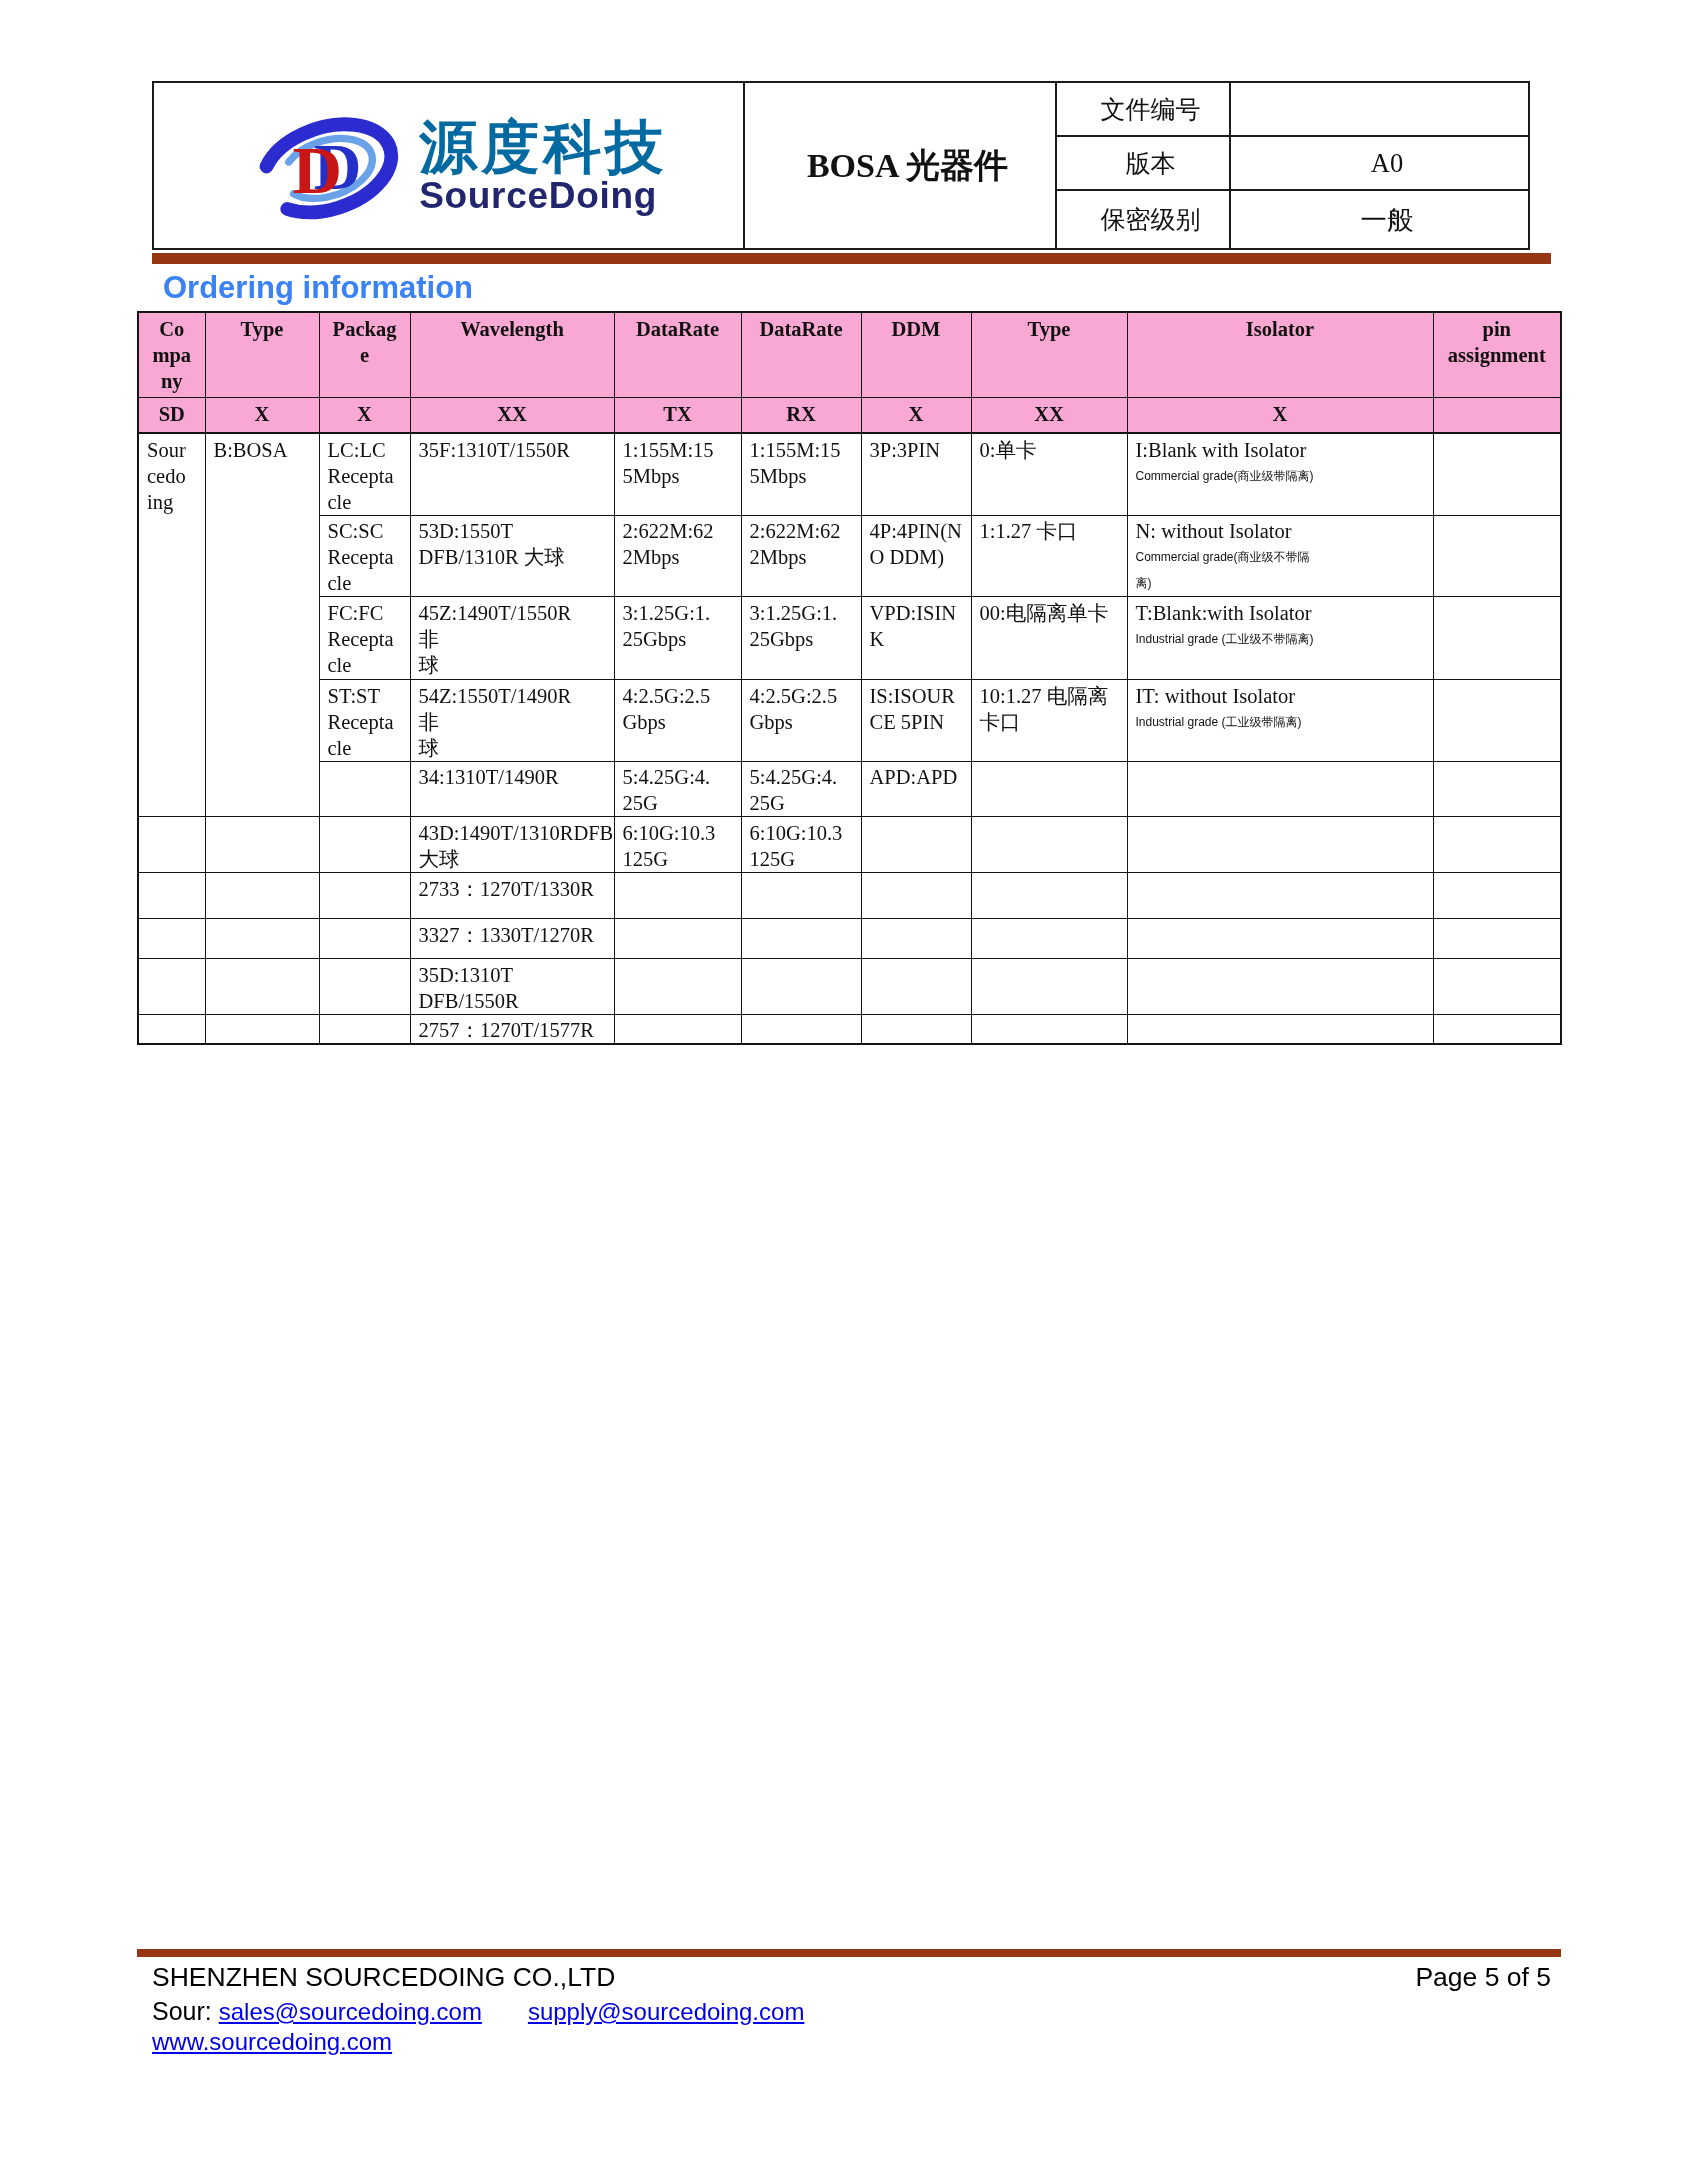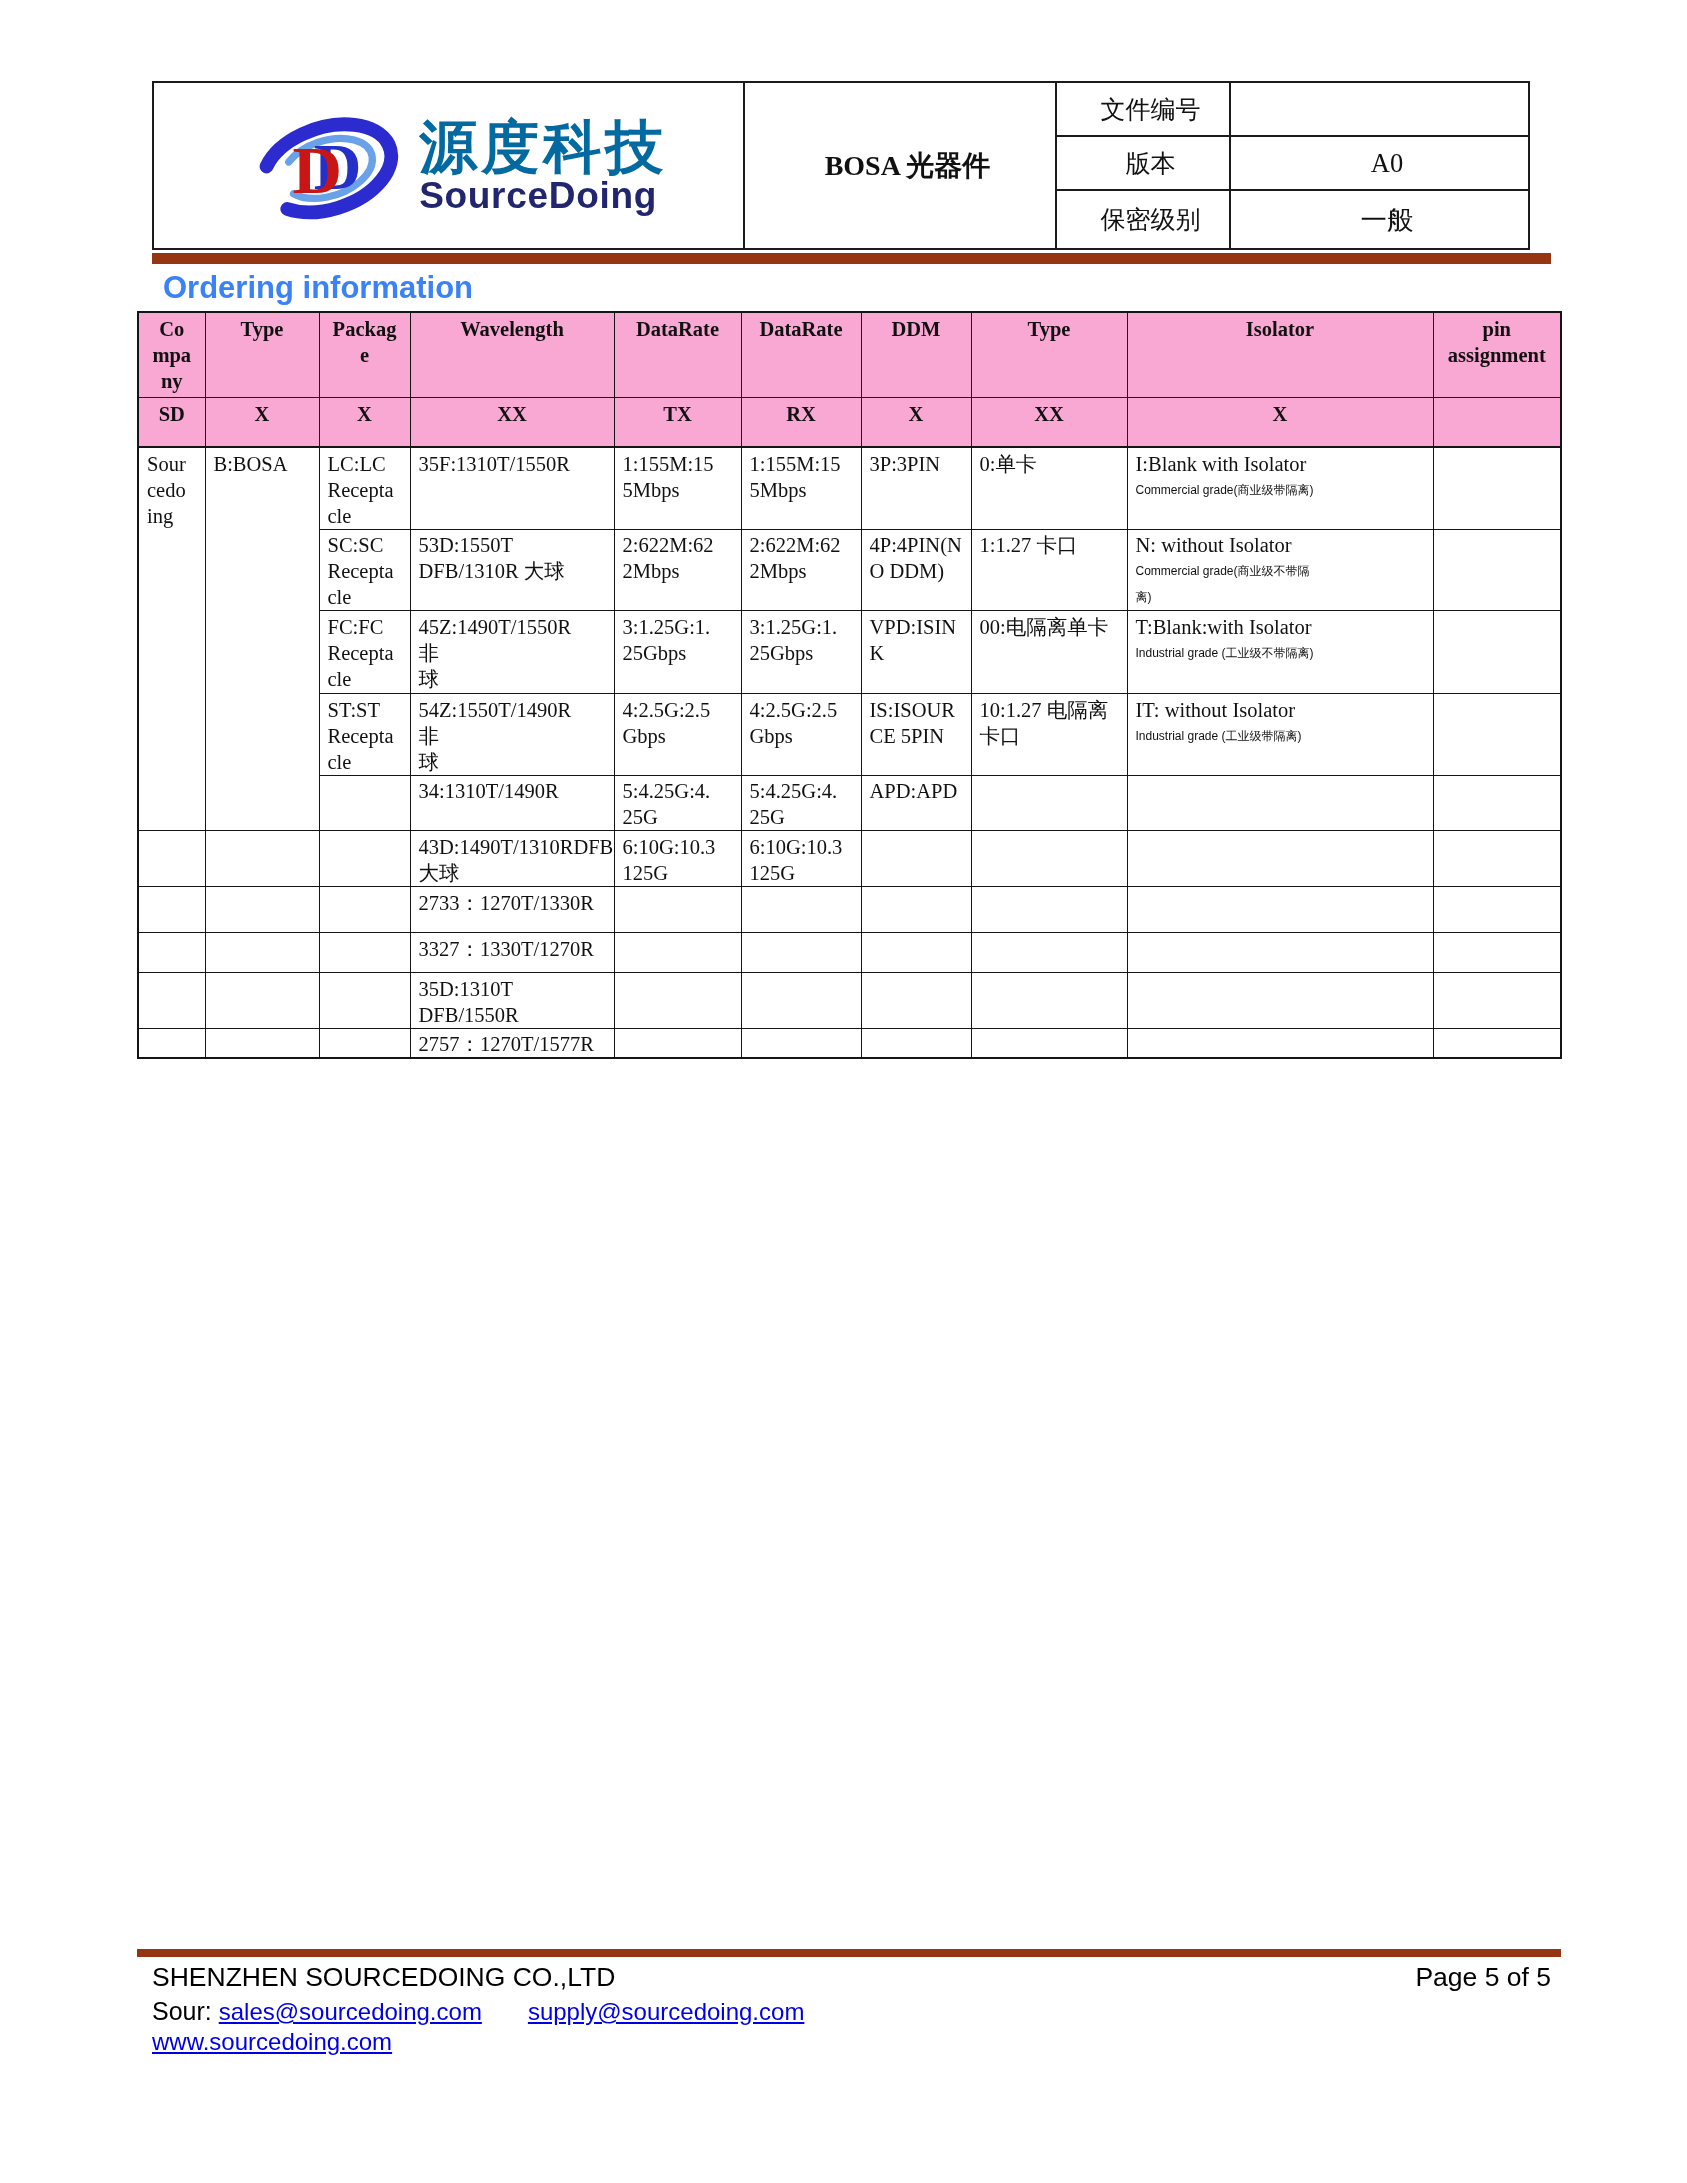--- a/index.html
+++ b/index.html
@@ -9,21 +9,21 @@
     font-family:"Liberation Serif", serif; color:#111;
   }
 
   
   .doc-header {
     position:absolute; left:152px; top:81px; width:1377px; height:169px;
     border-collapse:collapse; table-layout:fixed;
   }
   .doc-header td { border:2px solid #1b1b1b; vertical-align:middle;padding-left:15px; }
   .logo-cell { width:591px; }
-  .title-cell { width:312px; text-align:center; font-weight:bold; font-size:28px; }
+  .title-cell { width:312px; text-align:center; font-weight:bold; font-size:34px; }
   .info-label { width:174px; text-align:center; font-size:25px; }
   .info-value { width:299px; text-align:center; font-size:26.5px; }
   .logo-wrap { display:flex; align-items:center; justify-content:center; gap:9.3px; }
   .logo-text { display:flex; flex-direction:column; align-items:flex-start; }
   .logo-zh { font-size:58px; font-weight:bold; color:#0369a1; letter-spacing:4px; line-height:61px; font-family:"Liberation Sans", sans-serif; }
   .logo-en { font-size:37px; font-weight:bold; color:#22266e; letter-spacing:0.7px; line-height:38px; font-family:"Liberation Sans", sans-serif; }
 
   .top-bar {
     position:absolute; left:152px; top:253px; width:1399px; height:11.2px;
     background:#963511;
@@ -140,21 +140,21 @@
 e</th>
       <th>Wavelength</th>
       <th>DataRate</th>
       <th>DataRate</th>
       <th>DDM</th>
       <th>Type</th>
       <th>Isolator</th>
       <th>pin
 assignment</th>
     </tr>
-    <tr class="hdr2" style="height:50px">
+    <tr class="hdr2" style="height:36px">
       <th>SD</th>
       <th>X</th>
       <th>X</th>
       <th>XX</th>
       <th>TX</th>
       <th>RX</th>
       <th>X</th>
       <th>XX</th>
       <th>X</th>
       <th></th>

